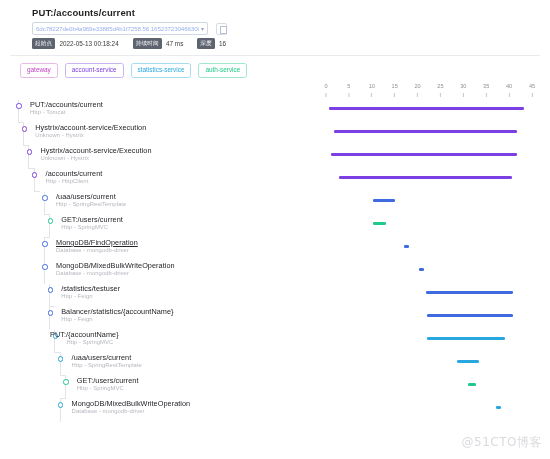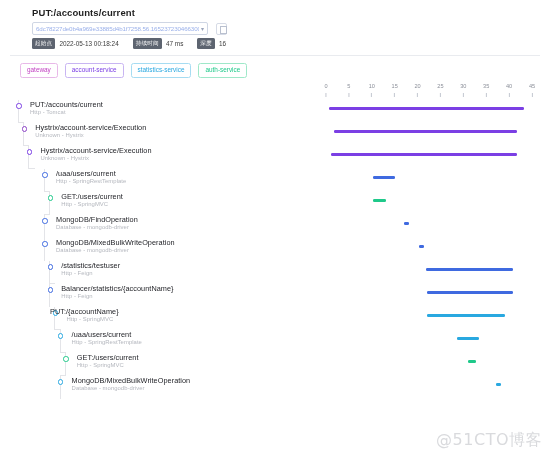--- a/index.html
+++ b/index.html
@@ -98,21 +98,21 @@
   .bar { position: absolute; height: 2.6px; border-radius: 1.3px; }
 
   .fade-right {
     position: absolute; right: 0; top: 0; width: 14px; height: 100%;
     background: linear-gradient(to right, rgba(255,255,255,0), #fff 70%);
     pointer-events: none;
   }
 
   .watermark {
     position: absolute; right: 8px; bottom: 8px;
-    font-size: 16px; color: #d9dadd; letter-spacing: .5px;
+    font-size: 12px; color: #d9dadd; letter-spacing: .5px;
     font-family: "DejaVu Sans", sans-serif;
   }
 </style>
 </head>
 <body>
 
 <div class="header">
   <div class="trace-title">PUT:/accounts/current</div>
 
   <div class="id-row">
@@ -219,20 +219,32 @@
           <div class="dot" style="left: 26.8px; top: 3.5px; border-color: rgb(123, 63, 228);"></div>
         </div>
         <div class="row-label" style="left: 40.4px;">Hystrix/account-service/Execution</div>
         <div class="row-sub" style="left: 40.4px;">Unknown - Hystrix</div>
         <div class="bars">
           <div class="bar" style="left: 330.681px; width: 186.809px; top: 7px; background: rgb(123, 63, 228);"></div>
         </div>
       </div>
       <div class="row">
         <div class="tree">
+          <div class="tree-line vline" style="left: 33.6px; top: 0px; height: 23px;"></div>
+          <div class="tree-line" style="left: 33.6px; top: 22px; width: 6.3px; height: 1.1px;"></div>
+          <div class="dot" style="left: 32px; top: 3.5px; border-color: rgb(123, 63, 228);"></div>
+        </div>
+        <div class="row-label" style="left: 45.6px;">/accounts/current</div>
+        <div class="row-sub" style="left: 45.6px;">Http - HttpClient</div>
+        <div class="bars">
+          <div class="bar" style="left: 338.766px; width: 173.617px; top: 7px; background: rgb(123, 63, 228);"></div>
+        </div>
+      </div>
+      <div class="row">
+        <div class="tree">
           <div class="tree-line vline" style="left: 44px; top: 0px; height: 23px;"></div>
           <div class="tree-line" style="left: 44px; top: 22px; width: 6.3px; height: 1.1px;"></div>
           <div class="dot" style="left: 42.4px; top: 3.5px; border-color: rgb(63, 106, 224);"></div>
         </div>
         <div class="row-label" style="left: 56px;">/uaa/users/current</div>
         <div class="row-sub" style="left: 56px;">Http - SpringRestTemplate</div>
         <div class="bars">
           <div class="bar" style="left: 372.809px; width: 22.5532px; top: 7px; background: rgb(63, 106, 224);"></div>
         </div>
       </div>
@@ -247,21 +259,21 @@
         <div class="bars">
           <div class="bar" style="left: 372.809px; width: 12.766px; top: 7px; background: rgb(31, 201, 138);"></div>
         </div>
       </div>
       <div class="row">
         <div class="tree">
           <div class="tree-line vline" style="left: 44px; top: 0px; height: 23px;"></div>
           <div class="tree-line" style="left: 44px; top: 22px; width: 1.1px; height: 1.1px;"></div>
           <div class="dot" style="left: 42.4px; top: 3.5px; border-color: rgb(63, 106, 224);"></div>
         </div>
-        <div class="row-label" style="left: 56px;">MongoDB/FindOperation</div>
+        <div class="row-label" style="left: 56px; text-decoration: underline;">MongoDB/FindOperation</div>
         <div class="row-sub" style="left: 56px;">Database - mongodb-driver</div>
         <div class="bars">
           <div class="bar" style="left: 403.872px; width: 5.53191px; top: 7px; background: rgb(63, 106, 224);"></div>
         </div>
       </div>
       <div class="row">
         <div class="tree">
           <div class="tree-line vline" style="left: 44px; top: 0px; height: 23px;"></div>
           <div class="tree-line" style="left: 44px; top: 22px; width: 1.1px; height: 1.1px;"></div>
           <div class="dot" style="left: 42.4px; top: 3.5px; border-color: rgb(63, 106, 224);"></div>

